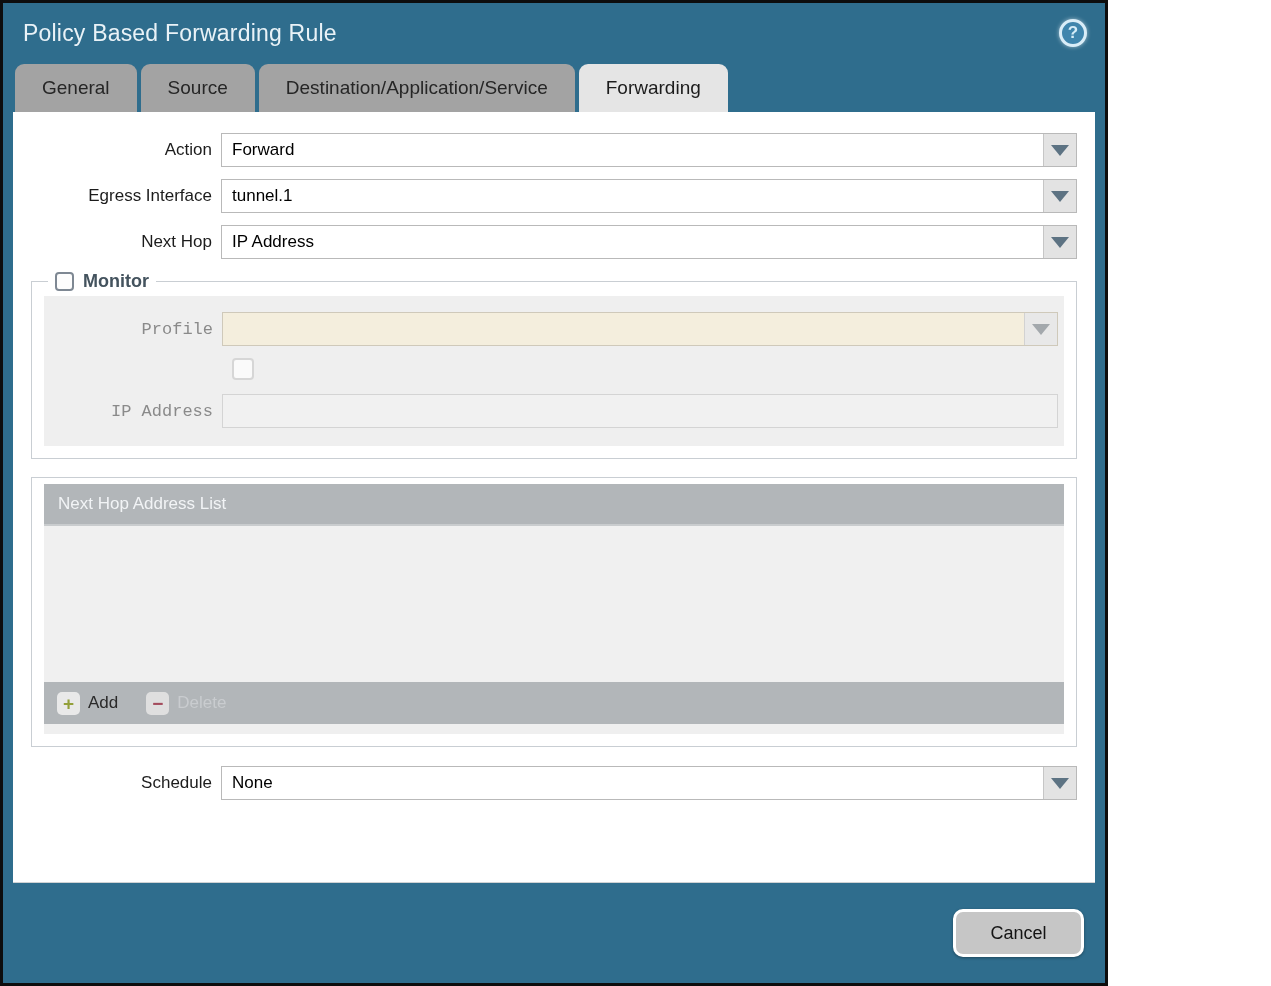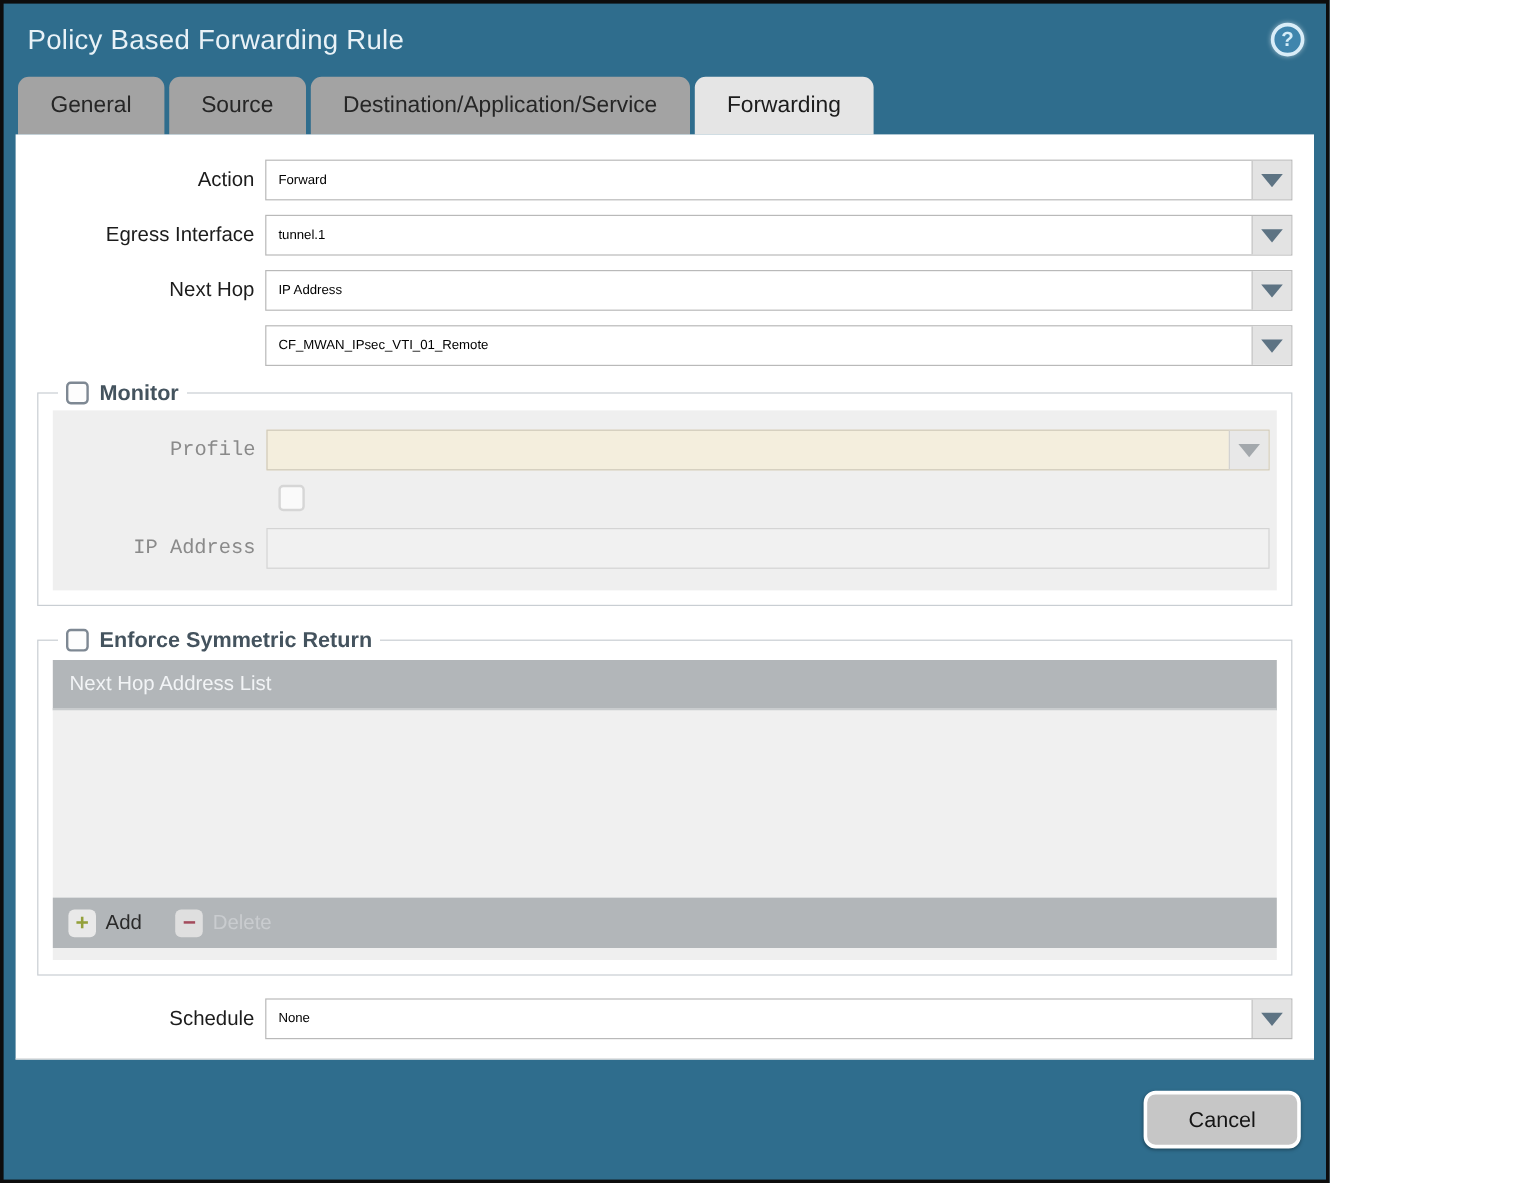--- a/index.html
+++ b/index.html
@@ -64,21 +64,21 @@
     text-align: right; padding-right: 9px;
     font-size: 17px; color: #1c1c1c;
   }
   .combo {
     flex: 1; height: 34px;
     display: flex; align-items: stretch;
     border: 1px solid #b9b9b9; background: #fff;
   }
   .combo .val {
     flex: 1; display: flex; align-items: center;
-    padding: 0 10px; font-size: 11px; color: #000;
+    padding: 0 10px; font-size: 17px; color: #000;
     overflow: hidden; white-space: nowrap;
   }
   .combo .dd {
     width: 33px; flex: 0 0 auto;
     background: #e3e3e3; border-left: 1px solid #c6c6c6;
     display: flex; align-items: center; justify-content: center;
     cursor: pointer;
   }
   .arrow {
     width: 0; height: 0;
@@ -213,29 +213,20 @@
     <div class="frow">
       <div class="flabel">Next Hop</div>
       <div class="combo">
         <div class="val">IP Address</div>
         <div class="dd">
             <span class="arrow"></span>
           </div>
       </div>
     </div>
 
-    <div class="frow">
-      <div class="flabel"></div>
-      <div class="combo">
-        <div class="val">CF_MWAN_IPsec_VTI_01_Remote</div>
-        <div class="dd">
-            <span class="arrow"></span>
-          </div>
-      </div>
-    </div>
 
     <fieldset>
       <legend>
         <span class="cbx"></span>
         <span class="legend-text">Monitor</span>
       </legend>
       <div class="monitor-box">
         <div class="frow">
           <div class="flabel">Profile</div>
           <div class="combo beige">
@@ -249,24 +240,20 @@
           <span class="cbx disabled"></span>
         </div>
         <div class="frow" style="margin-bottom:0;">
           <div class="flabel">IP Address</div>
           <div class="input-disabled"></div>
         </div>
       </div>
     </fieldset>
 
     <fieldset class="esr-fieldset">
-      <legend>
-        <span class="cbx"></span>
-        <span class="legend-text">Enforce Symmetric Return</span>
-      </legend>
       <div class="nh-table">
         <div class="nh-header">Next Hop Address List</div>
         <div class="nh-body"></div>
         <div class="nh-footer">
           <div class="tbl-btn">
             <span class="mini-icon plus">+</span>
             <span class="tbl-btn-label">Add</span>
           </div>
           <div class="tbl-btn disabled">
             <span class="mini-icon minus dimmed">−</span>

